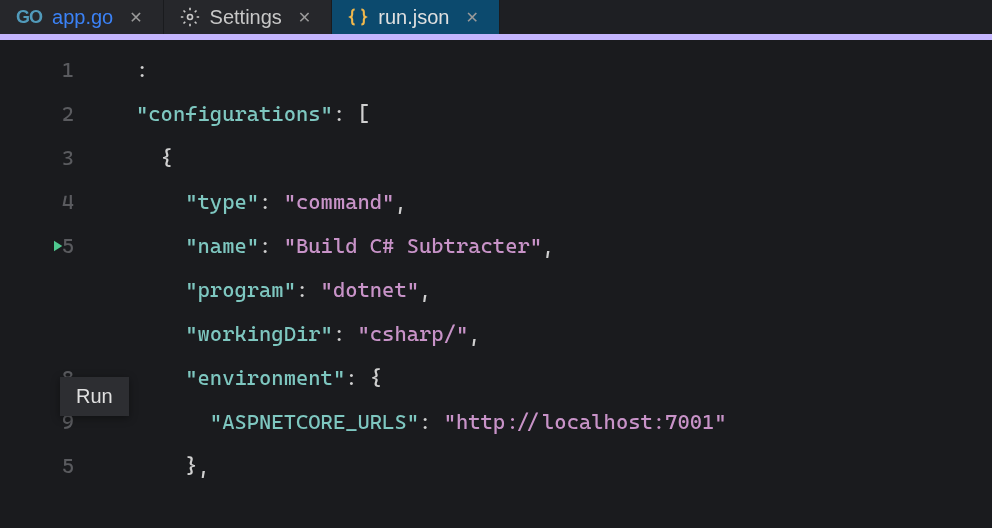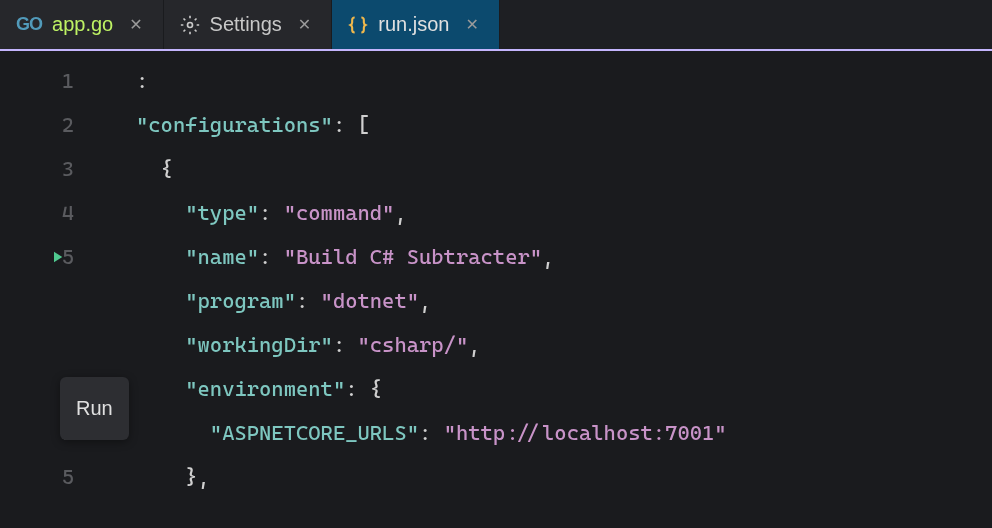--- a/index.html
+++ b/index.html
@@ -12,22 +12,22 @@
       font-family: ui-monospace, 'SF Mono', Monaco, 'Cascadia Code', 'Roboto Mono', Consolas, monospace;
       font-size: 21px;
       color: #d0d0d0;
       width: 992px;
       height: 528px;
       overflow: hidden;
     }
     .tabbar {
       display: flex;
       background: #1e1f23;
-      height: 51px;
-      border-bottom: 2px solid #c4b5fd;
+      height: 40px;
+      border-bottom: 6px solid #c4b5fd;
     }
     .tab {
       display: flex;
       align-items: center;
       gap: 10px;
       padding: 0 16px;
       background: #26272b;
       border-right: 1px solid #1a1b1e;
       cursor: pointer;
       color: #c8c8c8;
@@ -38,21 +38,21 @@
       background: #0c4a6e;
       color: #e0e0e0;
     }
     .tab-go-icon {
       color: #519aba;
       font-weight: 700;
       font-size: 18px;
       letter-spacing: -1px;
     }
     .tab-go-label {
-      color: #bef264;
+      color: #3b82f6;
     }
     .tab-settings-icon svg {
       width: 20px;
       height: 20px;
       display: block;
     }
     .tab-json-icon svg {
       width: 20px;
       height: 20px;
       display: block;
@@ -107,22 +107,22 @@
     .tk-key { color: #7ec7c0; }
     .tk-punct { color: #d0d0d0; }
     .tk-string { color: #c893c8; }
     .tk-colon { color: #d0d0d0; }
     .tooltip {
       position: absolute;
       left: 60px;
       top: 377px;
       background: #2d2e32;
       color: #e0e0e0;
-      padding: 20px 16px;
-      border-radius: 6px;
+      padding: 8px 16px;
+      border-radius: 0;
       font-family: -apple-system, BlinkMacSystemFont, 'Segoe UI', sans-serif;
       font-size: 20px;
       box-shadow: 0 2px 8px rgba(0,0,0,0.4);
     }
   </style>
 </head>
 <body>
 
 <div class="tabbar">
   <div class="tab">

